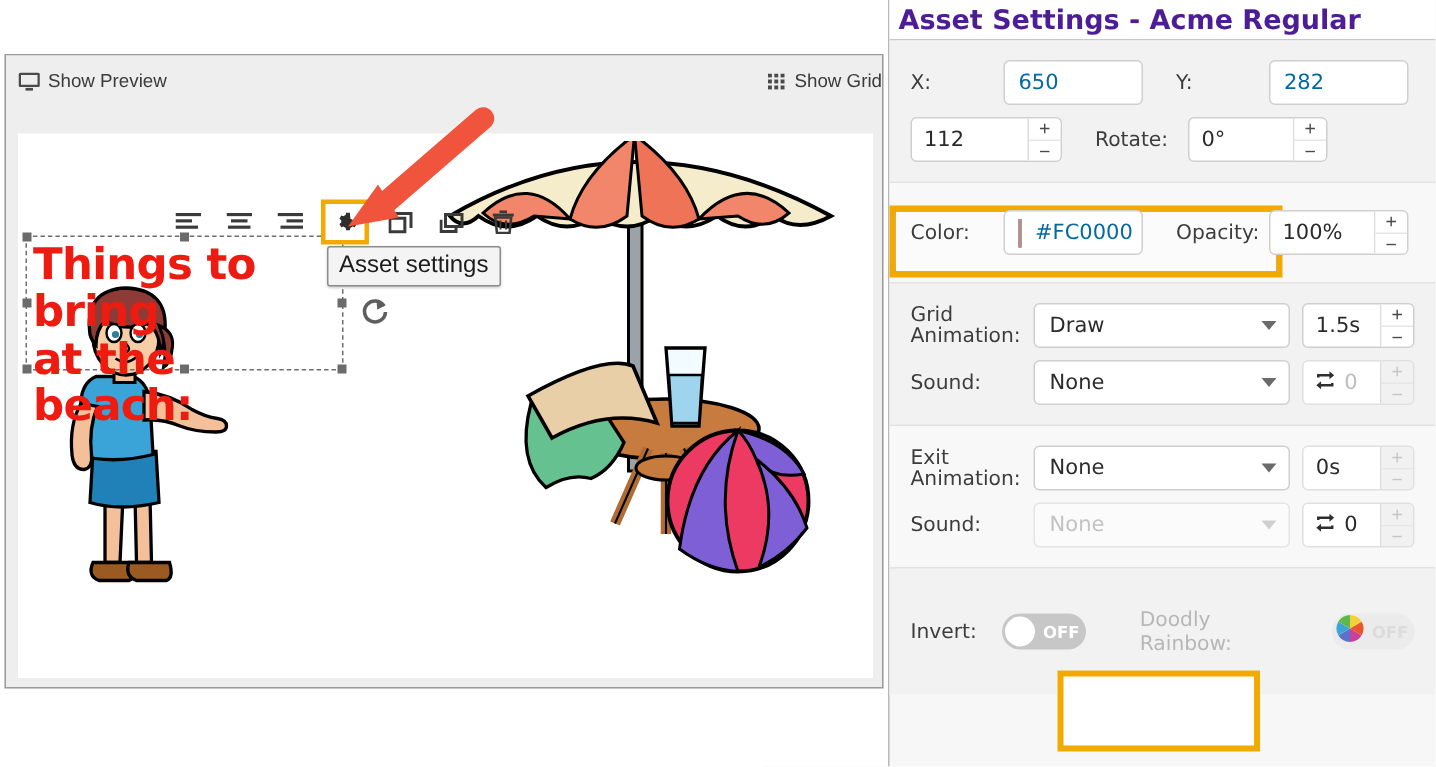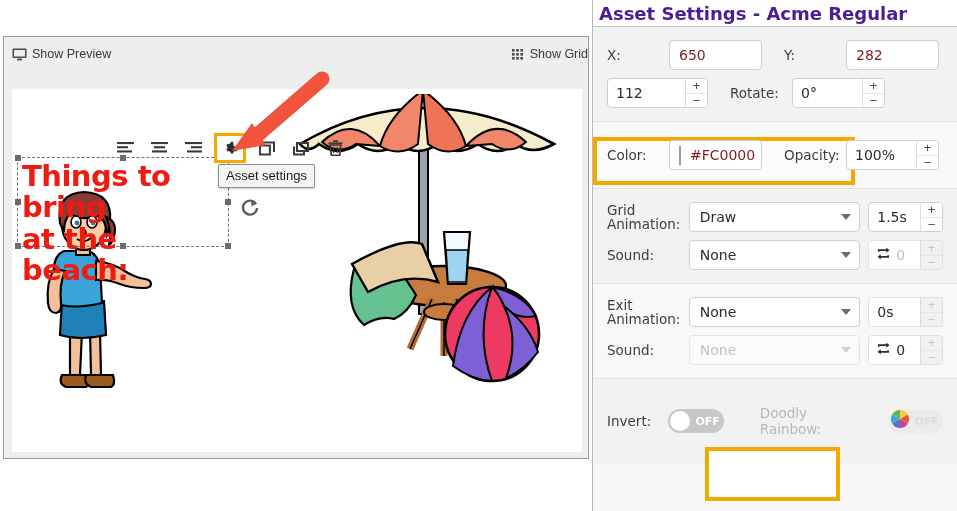--- a/index.html
+++ b/index.html
@@ -82,21 +82,21 @@
   #rotate-handle {
     position: absolute; left: 228px; top: 108px;
     z-index: 8; cursor: pointer;
   }
   #tooltip-asset-settings {
     position: absolute; left: 206px; top: 75px;
     background: #f4f4f4;
     border: 1px solid #8c8c8c;
     border-radius: 2px;
     padding: 3px 7px 4px;
-    font-size: 13px; color: #1c1c1c;
+    font-size: 16px; color: #1c1c1c;
     white-space: nowrap;
     z-index: 20;
     box-shadow: 0 1px 2px rgba(0,0,0,0.2);
   }
 
   
   #annot-arrow { position: absolute; left: 218px; top: 32px; z-index: 30; pointer-events: none; }
 
   
   #settings-panel {
@@ -130,21 +130,21 @@
   .lbl.two { line-height: 1.05; }
   .lbl.dim { color: #b7b7b7; }
 
   .inp {
     background: #ffffff;
     border: 1px solid #cfcfcf;
     border-radius: 4px;
     height: 30px;
     display: flex; align-items: center;
     padding: 0 9px;
-    font-size: 14px; color: #7f1d1d;
+    font-size: 14px; color: #0369a1;
     font-family: "DejaVu Sans", sans-serif;
   }
 
   .spin-wrap { display: flex; align-items: stretch;
     background: #fff; border: 1px solid #cfcfcf; border-radius: 4px; height: 30px; overflow: hidden; }
   .spin-val { display: flex; align-items: center; padding: 0 8px; font-size: 14px; color: #2b2b2b;
     font-family: "DejaVu Sans", sans-serif; }
   .spin-btns { display: flex; flex-direction: column; width: 22px; border-left: 1px solid #dcdcdc; }
   .spin-btns span {
     flex: 1; display: flex; align-items: center; justify-content: center;

